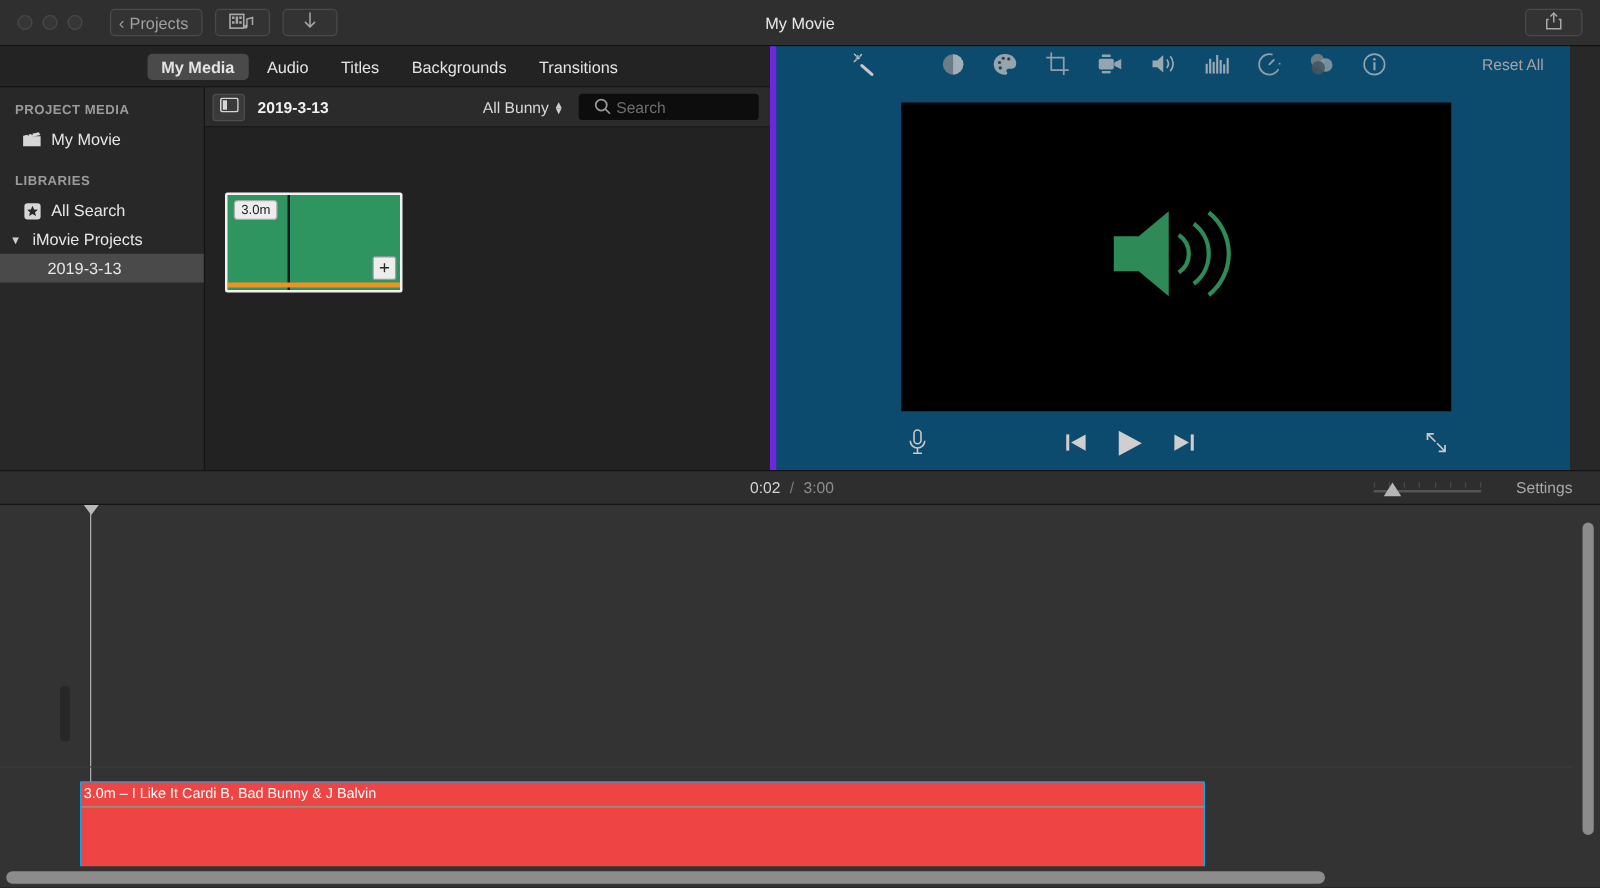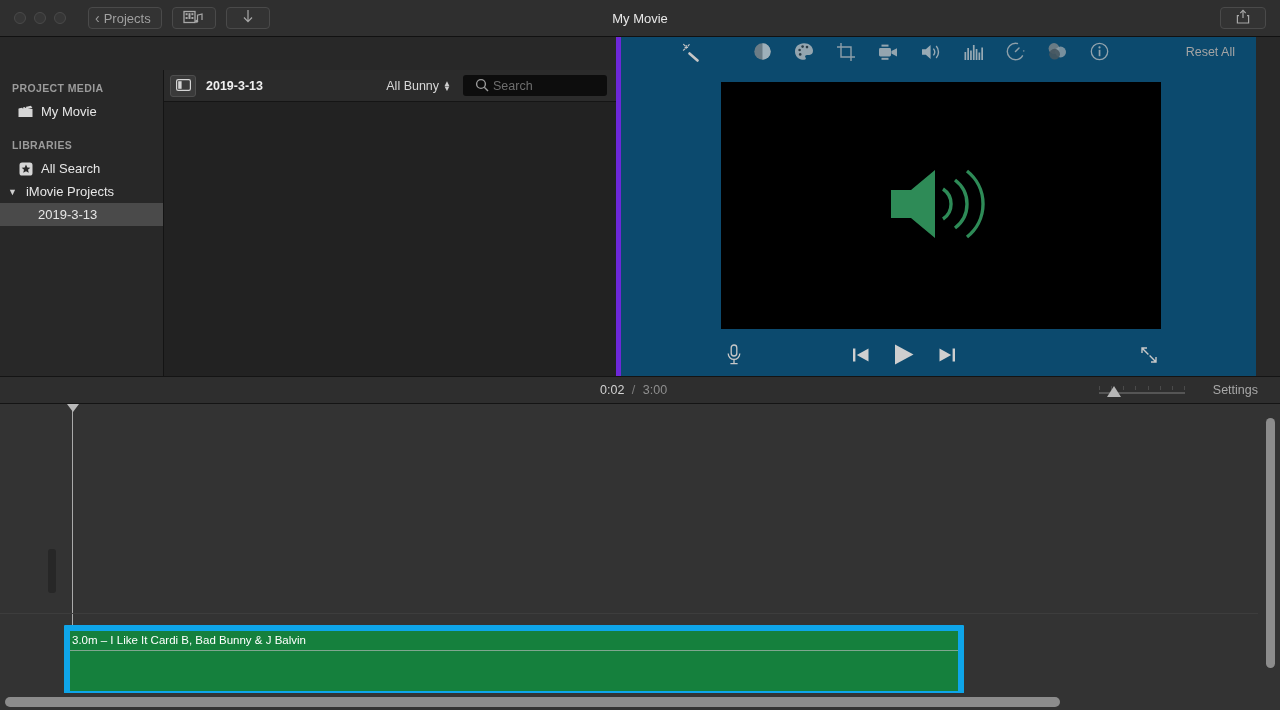--- a/index.html
+++ b/index.html
@@ -172,22 +172,22 @@
     position: absolute; left: -5px; top: -4px; width: 0; height: 0;
     border-left: 6px solid transparent; border-right: 6px solid transparent;
     border-top: 8px solid #b9b9b9;
   }
   .drag-handle {
     position: absolute; left: 48px; top: 145px; width: 8px; height: 44px;
     background: #272727; border-radius: 3px;
   }
   .tl-divider { position: absolute; left: 0; top: 209px; width: 1258px; height: 1px; background: #3d3d3d; }
   .tl-clip {
-    position: absolute; left: 64px; top: 221px; width: 900px; height: 72px;
-    background: #15803d; border: 6px solid #0ea5e9; border-radius: 1px;
+    position: absolute; left: 64px; top: 221px; width: 900px; height: 84px;
+    background: #ef4444; border: 1px solid #0ea5e9; border-radius: 1px;
   }
   .tl-clip .title {
     height: 20px; font-size: 11.5px; color: #ffffff; padding: 3px 0 0 2px;
     border-bottom: 1px solid #7fa68f;
   }
   .vscroll {
     position: absolute; right: 5px; top: 14px; width: 9px; height: 250px;
     background: #8c8c8c; border-radius: 5px;
   }
   .hscroll-zone {
@@ -244,20 +244,27 @@
       <span>
         <svg width="14" height="16" viewBox="0 0 14 16">
           <path d="M7 1.5 V9" fill="none" stroke="#a8a8a8" stroke-width="1.2"></path>
           <path d="M4.3 4.2 L7 1.4 L9.7 4.2" fill="none" stroke="#a8a8a8" stroke-width="1.2"></path>
           <path d="M3 6.6 H1.4 V14 H12.6 V6.6 H11" fill="none" stroke="#a8a8a8" stroke-width="1.2"></path>
         </svg>
       </span>
     </div>
   </div>
 
+  <div class="tabsrow">
+    <div class="tab first active">My Media</div>
+    <div class="tab">Audio</div>
+    <div class="tab">Titles</div>
+    <div class="tab">Backgrounds</div>
+    <div class="tab">Transitions</div>
+  </div>
 
   <div class="sidebar">
     <div class="side-head">PROJECT MEDIA</div>
 
     <div class="side-item">
       <span class="ic">
         <svg width="15" height="13" viewBox="0 0 15 13">
           <rect x="0.5" y="4" width="14" height="8" fill="#d6d6d6"></rect>
           <path d="M0.5 3.6 L13 0.8 L14.4 3 L1.6 5.8 Z" fill="#d6d6d6"></path>
           <path d="M4 1.3 L4.8 3.4 M7 0.9 L7.8 3" stroke="#282828" stroke-width="0.9"></path>
@@ -321,20 +328,28 @@
       <span class="gear">
         <svg width="17" height="17" viewBox="0 0 17 17">
           <g fill="none" stroke="#b4b4b4" stroke-width="1.3">
             <circle cx="8.5" cy="8.5" r="3"></circle>
             <circle cx="8.5" cy="8.5" r="6" stroke-dasharray="2.1 1.8"></circle>
           </g>
         </svg>
       </span>
     </div>
 
+    <div class="browser-body">
+      <div class="clip-thumb">
+        <div class="split"></div>
+        <div class="strip"></div>
+        <div class="badge">3.0m</div>
+        <div class="plusbtn">+</div>
+      </div>
+    </div>
   </div>
 
   <div class="viewer">
     <div class="adjustbar">
       <span class="wand">
         <svg width="20" height="20" viewBox="0 0 20 20">
           <path d="M8.5 11.5 L16.5 18.5" stroke="#c6c6c6" stroke-width="2.6" stroke-linecap="round"></path>
           <path d="M4 5.5 h2.6 M5.3 3.6 v2.6 M2.6 2.4 l1.5 1.5 M8.2 2.6 l-1.3 1.5 M2.4 8.2 l1.6-1.3" stroke="#c6c6c6" stroke-width="1.1" stroke-linecap="round"></path>
         </svg>
       </span>

